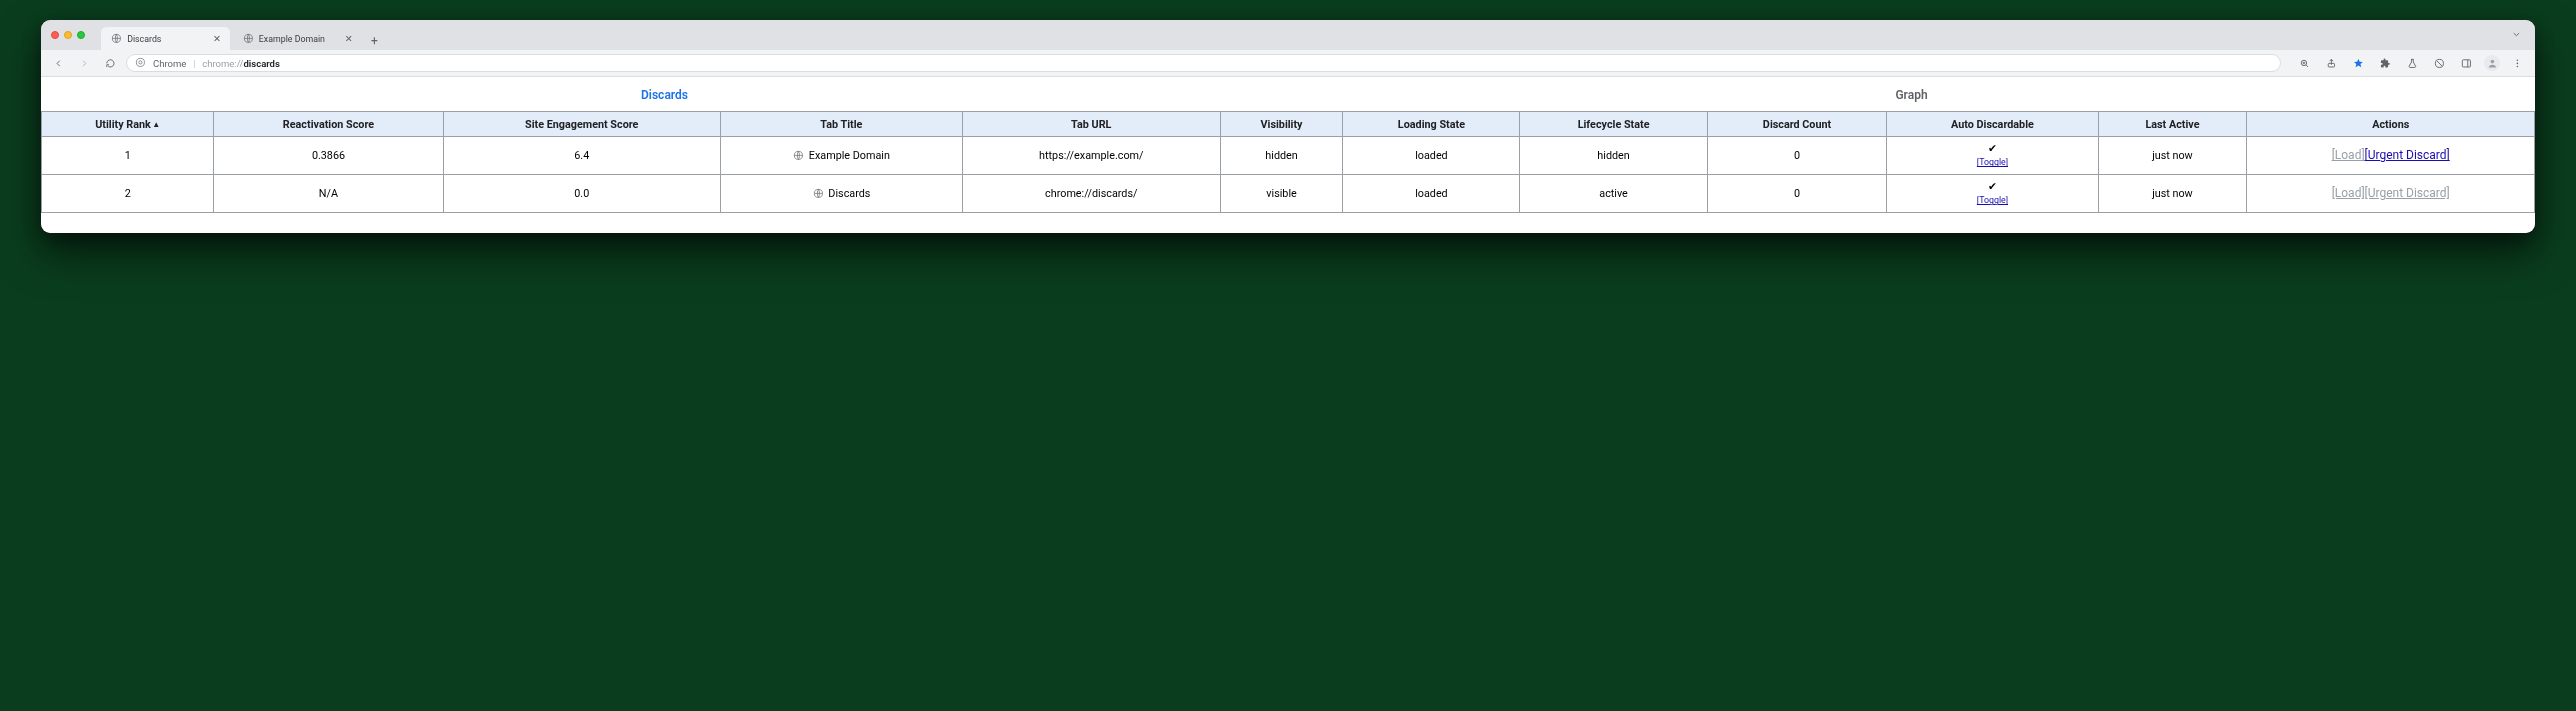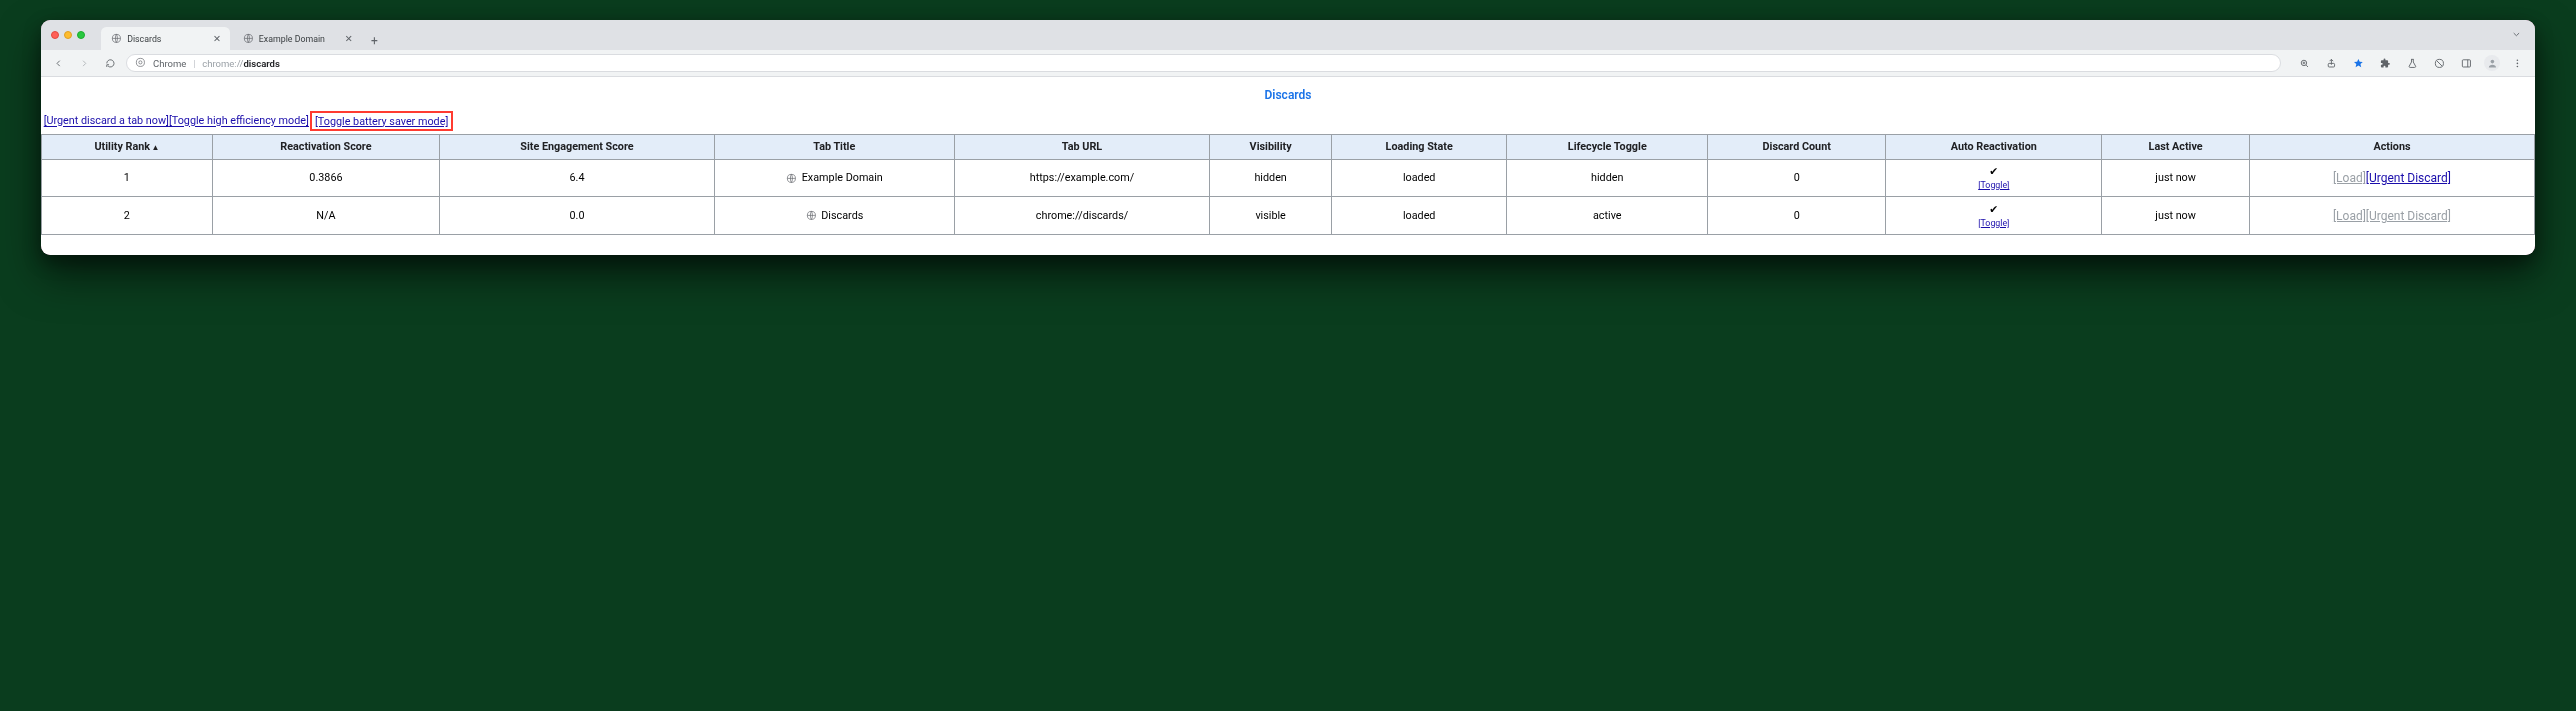--- a/index.html
+++ b/index.html
@@ -234,41 +234,39 @@
             <circle cx="12" cy="12" r="1.8"></circle>
             <circle cx="12" cy="19" r="1.8"></circle>
           </svg>
       </span>
     </div>
   </div>
 
   <div class="content">
     <div class="subtabs">
       <div class="active">Discards</div>
-    </div>
-
-    <div class="action-links">
-      <a href="#">[Urgent discard a tab now]</a><a href="#">[Toggle high efficiency mode]</a><span class="highlight-box"><a href="#">[Toggle battery saver mode]</a></span>
-    </div>
+      <div>Graph</div>
+    </div>
+
 
     <table class="discards">
       <thead>
         <tr>
           <th>
             <span>Utility Rank</span><span class="sort-ind">▲</span>
           </th>
           <th>Reactivation Score</th>
           <th class="centered">Site Engagement Score</th>
           <th>Tab Title</th>
           <th>Tab URL</th>
           <th>Visibility</th>
           <th>Loading State</th>
-          <th>Lifecycle Toggle</th>
+          <th>Lifecycle State</th>
           <th>Discard Count</th>
-          <th class="centered">Auto Reactivation</th>
+          <th class="centered">Auto Discardable</th>
           <th>Last Active</th>
           <th>Actions</th>
         </tr>
       </thead>
       <tbody>
 
       <tr>
             <td>1</td>
             <td>0.3866</td>
             <td>6.4</td>

